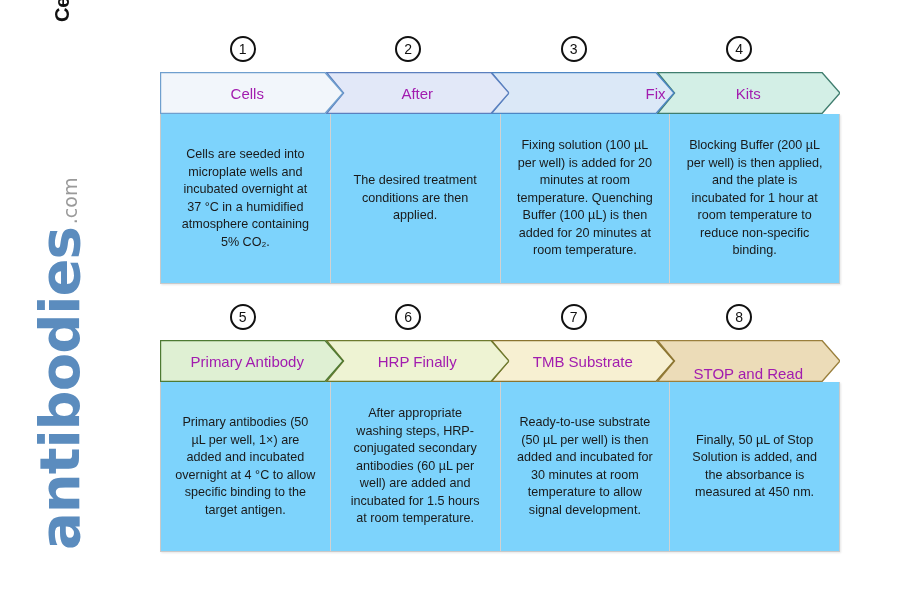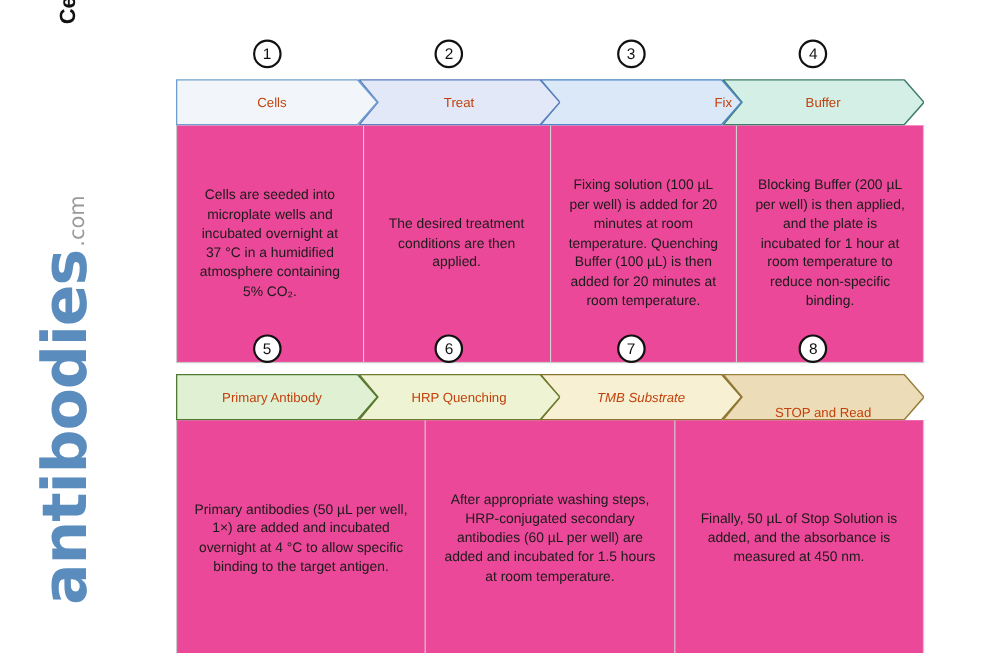--- a/index.html
+++ b/index.html
@@ -77,35 +77,35 @@
 
   .chev-band{position:relative;height:42px;}
   .chev{
     position:absolute;top:0;height:42px;
     display:flex;align-items:center;justify-content:center;
     box-sizing:border-box;
   }
   .chev svg{position:absolute;left:0;top:0;}
   .chev .lbl{
     position:relative;z-index:2;
-    font-size:12px;color:#c2410c;
+    font-size:15px;color:#a21caf;
     text-align:center;
     white-space:nowrap;
   }
 
   
   .boxes{
     position:relative;
     margin-top:0px;
-    height:216px;
+    height:170px;
     border:1px solid #c9c9c9;
     border-top:none;
     box-sizing:border-box;
     display:flex;
-    background:#ec4899;
+    background:#7dd3fc;
     box-shadow:1px 1px 2px rgba(0,0,0,0.10);
   }
   .boxes .cell{
     flex:1 1 0;
     border-right:1px solid #d2d2d2;
     display:flex;align-items:center;justify-content:center;
     padding:10px 14px;
     box-sizing:border-box;
   }
   .boxes .cell:last-child{border-right:none;}
@@ -151,33 +151,33 @@
         <div class="chev" style="left: 0px; width: 183.5px; z-index: 4;">
           <svg width="183.5" height="42" viewBox="0 0 183.5 42">
             <path d="M 0.5 0.5 L 165 0.5 L 183 21 L 165 41.5 L 0.5 41.5 Z" fill="#f2f6fb" stroke="#6f9fce" stroke-width="1.4" stroke-linejoin="miter"></path>
           </svg>
           <span class="lbl" style="margin-left: 0px; margin-right: 9px;">Cells</span>
         </div>
         <div class="chev" style="left: 165.5px; width: 183.5px; z-index: 3;">
           <svg width="183.5" height="42" viewBox="0 0 183.5 42">
             <path d="M 0.5 0.5 L 165 0.5 L 183 21 L 165 41.5 L 0.5 41.5 L 17.5 21 Z" fill="#e2e8f8" stroke="#5b7fbe" stroke-width="1.4" stroke-linejoin="miter"></path>
           </svg>
-          <span class="lbl" style="margin-left: 9px; margin-right: 9px;">Treat</span>
+          <span class="lbl" style="margin-left: 9px; margin-right: 9px;">After</span>
         </div>
         <div class="chev" style="left: 331px; width: 183.5px; z-index: 2; justify-content: flex-end;">
           <svg width="183.5" height="42" viewBox="0 0 183.5 42">
             <path d="M 0.5 0.5 L 165 0.5 L 183 21 L 165 41.5 L 0.5 41.5 L 17.5 21 Z" fill="#dbe8f7" stroke="#4d86c4" stroke-width="1.4" stroke-linejoin="miter"></path>
           </svg>
           <span class="lbl" style="margin-left: 9px; margin-right: 9px;">Fix</span>
         </div>
         <div class="chev" style="left: 496.5px; width: 183.5px; z-index: 1;">
           <svg width="183.5" height="42" viewBox="0 0 183.5 42">
             <path d="M 0.5 0.5 L 165 0.5 L 183 21 L 165 41.5 L 0.5 41.5 L 17.5 21 Z" fill="#d3efe6" stroke="#3f7d6e" stroke-width="1.4" stroke-linejoin="miter"></path>
           </svg>
-          <span class="lbl" style="margin-left: 9px; margin-right: 9px;">Buffer</span>
+          <span class="lbl" style="margin-left: 9px; margin-right: 9px;">Kits</span>
         </div>
       </div>
     <div class="boxes">
         <div class="cell">
           <p>Cells are seeded into microplate wells and incubated overnight at 37 °C in a humidified atmosphere containing 5% CO₂.</p>
         </div>
         <div class="cell">
           <p>The desired treatment conditions are then applied.</p>
         </div>
         <div class="cell">
@@ -208,41 +208,44 @@
         <div class="chev" style="left: 0px; width: 183.5px; z-index: 4;">
           <svg width="183.5" height="42" viewBox="0 0 183.5 42">
             <path d="M 0.5 0.5 L 165 0.5 L 183 21 L 165 41.5 L 0.5 41.5 Z" fill="#dff0d3" stroke="#4e7a33" stroke-width="1.4" stroke-linejoin="miter"></path>
           </svg>
           <span class="lbl" style="margin-left: 0px; margin-right: 9px;">Primary Antibody</span>
         </div>
         <div class="chev" style="left: 165.5px; width: 183.5px; z-index: 3;">
           <svg width="183.5" height="42" viewBox="0 0 183.5 42">
             <path d="M 0.5 0.5 L 165 0.5 L 183 21 L 165 41.5 L 0.5 41.5 L 17.5 21 Z" fill="#eef3d3" stroke="#6e7a2e" stroke-width="1.4" stroke-linejoin="miter"></path>
           </svg>
-          <span class="lbl" style="margin-left: 9px; margin-right: 9px;">HRP Quenching</span>
-        </div>
-        <div class="chev" style="left: 331px; width: 183.5px; z-index: 2; font-style: italic;">
+          <span class="lbl" style="margin-left: 9px; margin-right: 9px;">HRP Finally</span>
+        </div>
+        <div class="chev" style="left: 331px; width: 183.5px; z-index: 2;">
           <svg width="183.5" height="42" viewBox="0 0 183.5 42">
             <path d="M 0.5 0.5 L 165 0.5 L 183 21 L 165 41.5 L 0.5 41.5 L 17.5 21 Z" fill="#f7f0d2" stroke="#8a7430" stroke-width="1.4" stroke-linejoin="miter"></path>
           </svg>
           <span class="lbl" style="margin-left: 9px; margin-right: 9px;">TMB Substrate</span>
         </div>
         <div class="chev" style="left: 496.5px; width: 183.5px; z-index: 1; align-items: flex-end;">
           <svg width="183.5" height="42" viewBox="0 0 183.5 42">
             <path d="M 0.5 0.5 L 165 0.5 L 183 21 L 165 41.5 L 0.5 41.5 L 17.5 21 Z" fill="#ecdcb8" stroke="#9a7f3c" stroke-width="1.4" stroke-linejoin="miter"></path>
           </svg>
           <span class="lbl" style="margin-left: 9px; margin-right: 9px;">STOP and Read</span>
         </div>
       </div>
     <div class="boxes">
         <div class="cell">
           <p>Primary antibodies (50 µL per well, 1×) are added and incubated overnight at 4 °C to allow specific binding to the target antigen.</p>
         </div>
         <div class="cell">
           <p>After appropriate washing steps, HRP-conjugated secondary antibodies (60 µL per well) are added and incubated for 1.5 hours at room temperature.</p>
         </div>
         <div class="cell">
+          <p>Ready-to-use substrate (50 µL per well) is then added and incubated for 30 minutes at room temperature to allow signal development.</p>
+        </div>
+        <div class="cell">
           <p>Finally, 50 µL of Stop Solution is added, and the absorbance is measured at 450 nm.</p>
         </div>
       </div>
   </div>
 
 </div>
 
 </body></html>

